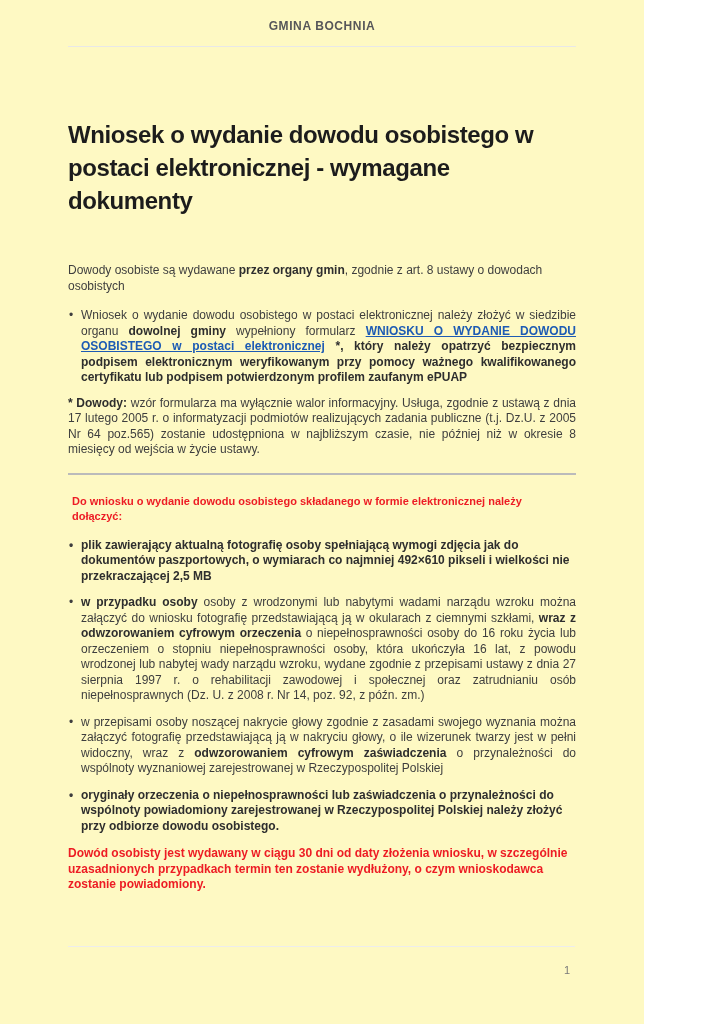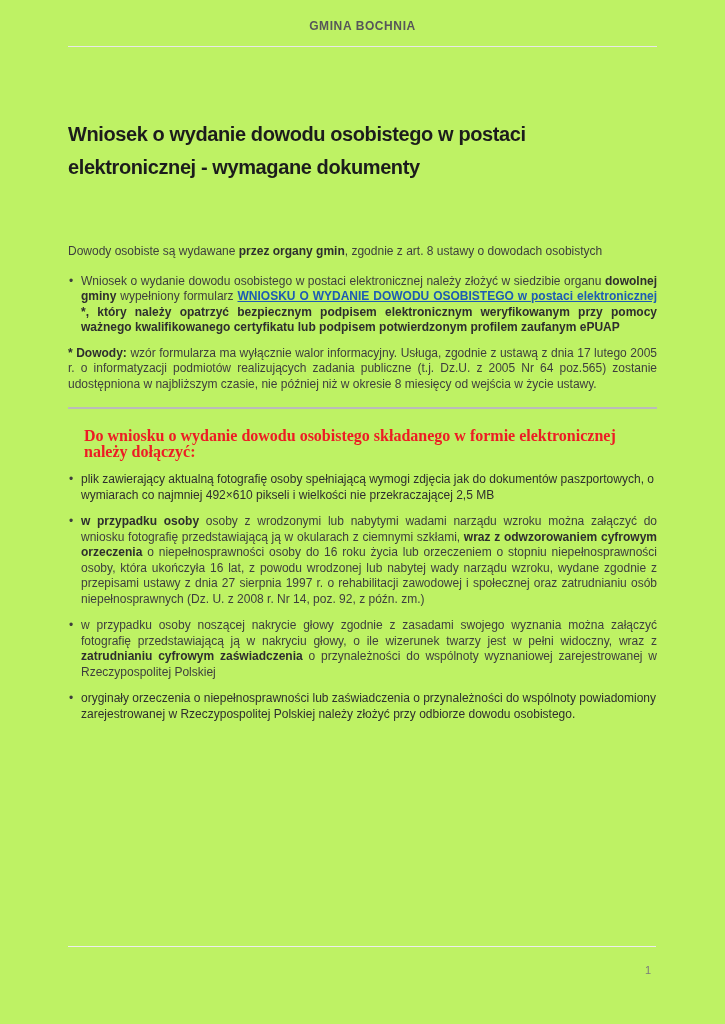--- a/index.html
+++ b/index.html
@@ -2,70 +2,69 @@
 <html lang="pl" style="--accent-red: #ed1c24; --link-blue: #1d5bb4;"><head>
 <meta charset="utf-8">
 <style>
   :root{
     --accent-red:#ed1c24;
     --link-blue:#1d5bb4;
   }
   html,body{margin:0;padding:0;background:#ffffff;}
   .page{
     position:relative;
-    width:725px;
+    width:644px;
     height:1024px;
-    background:#bef264;
+    background:#fef9c3;
     font-family:"Liberation Sans", sans-serif;
     color:#3e3e3e;
     overflow:hidden;
   }
   .header-area{padding:0 68px;}
   .site-title{
     padding-top:19px;
     text-align:center;
     font-weight:bold;
     font-size:12px;
     color:#565659;
     letter-spacing:0.6px;
   }
   .rule{height:1px;background:#e8e8e8;margin-top:13px;}
   .content{padding:0 68px;font-size:12px;line-height:15.5px;}
   .doc-title{
     margin:71px 0 0;
-    font-size:20px;
+    font-size:24px;
     line-height:33px;
     font-weight:bold;
     color:#1c1c1c;
     letter-spacing:-0.4px;
   }
-  .intro{margin:60px 0 0;}
+  .intro{margin:46px 0 0;}
   .b{font-weight:bold;color:#2e2e2e;}
   .doc-list{list-style:none;margin:14px 0 0;padding:0;}
   .doc-list li{position:relative;padding-left:13px;margin:0 0 10px;}
   .doc-list li::before{
     content:"\2022";
     position:absolute;left:1px;top:0;
     color:#3e3e3e;
   }
   li.justify, p.justify{text-align:justify;}
-  li.bold-item{font-weight:normal;color:#2e2e2e;}
+  li.bold-item{font-weight:bold;color:#2e2e2e;}
   .form-link{
     color:var(--link-blue);
     font-weight:bold;
     text-decoration:underline;
   }
   .note{margin:10px 0 0;}
   .section-divider{height:2px;background:#bbbbbb;margin:15px 0 0;}
   .req-heading{
-    margin:19px 16px 0;
+    margin:19px 4px 0;
     font-weight:bold;
-    font-size:16px;
+    font-size:11px;
     color:var(--accent-red);
-    font-family:Liberation Serif, serif;
   }
   .req-list{margin-top:13px;}
   .req-list li{margin-bottom:11px;}
   .deadline{
     margin:12px 0 0;
     font-weight:bold;
     color:var(--accent-red);
   }
   .footer-rule{
     position:absolute;left:68px;right:69px;top:946px;
@@ -107,24 +106,25 @@
     <div class="section-divider"></div>
 
     <p class="req-heading">Do wniosku o wydanie dowodu osobistego składanego w formie elektronicznej należy dołączyć:</p>
 
     <ul class="doc-list req-list">
       <li class="bold-item">plik zawierający aktualną fotografię osoby spełniającą wymogi zdjęcia jak do dokumentów paszportowych, o wymiarach co najmniej 492×610 pikseli i wielkości nie przekraczającej 2,5 MB</li>
       <li class="justify">
         <span class="b">w przypadku osoby</span><span>  osoby z wrodzonymi lub nabytymi wadami narządu wzroku można załączyć do wniosku fotografię przedstawiającą ją w okularach z ciemnymi szkłami, </span><span class="b">wraz z odwzorowaniem cyfrowym orzeczenia</span><span> o niepełnosprawności osoby do 16 roku życia lub orzeczeniem o stopniu niepełnosprawności osoby, która ukończyła 16 lat, z powodu wrodzonej lub nabytej wady narządu wzroku, wydane zgodnie z przepisami ustawy z dnia 27 sierpnia 1997 r. o rehabilitacji zawodowej i społecznej oraz zatrudnianiu osób niepełnosprawnych (Dz. U. z 2008 r. Nr 14, poz. 92, z późn. zm.)</span>
       </li>
       <li class="justify">
-        <span>w przypadku osoby noszącej nakrycie głowy zgodnie z zasadami swojego wyznania można załączyć fotografię przedstawiającą ją w nakryciu głowy, o ile wizerunek twarzy jest w pełni widoczny, wraz z </span><span class="b">zatrudnianiu cyfrowym zaświadczenia</span><span> o przynależności do wspólnoty wyznaniowej zarejestrowanej w Rzeczypospolitej Polskiej</span>
+        <span>w przepisami osoby noszącej nakrycie głowy zgodnie z zasadami swojego wyznania można załączyć fotografię przedstawiającą ją w nakryciu głowy, o ile wizerunek twarzy jest w pełni widoczny, wraz z </span><span class="b">odwzorowaniem cyfrowym zaświadczenia</span><span> o przynależności do wspólnoty wyznaniowej zarejestrowanej w Rzeczypospolitej Polskiej</span>
       </li>
       <li class="bold-item">oryginały orzeczenia o niepełnosprawności lub zaświadczenia o przynależności do wspólnoty powiadomiony zarejestrowanej w Rzeczypospolitej Polskiej należy złożyć przy odbiorze dowodu osobistego.</li>
     </ul>
 
+    <p class="deadline">Dowód osobisty jest wydawany w ciągu 30 dni od daty złożenia wniosku, w szczególnie uzasadnionych przypadkach termin ten zostanie wydłużony, o czym wnioskodawca zostanie powiadomiony.</p>
 
   </div>
 
   <div class="footer-rule"></div>
   <div class="page-number">1</div>
 
 </div>
 
 </body></html>

